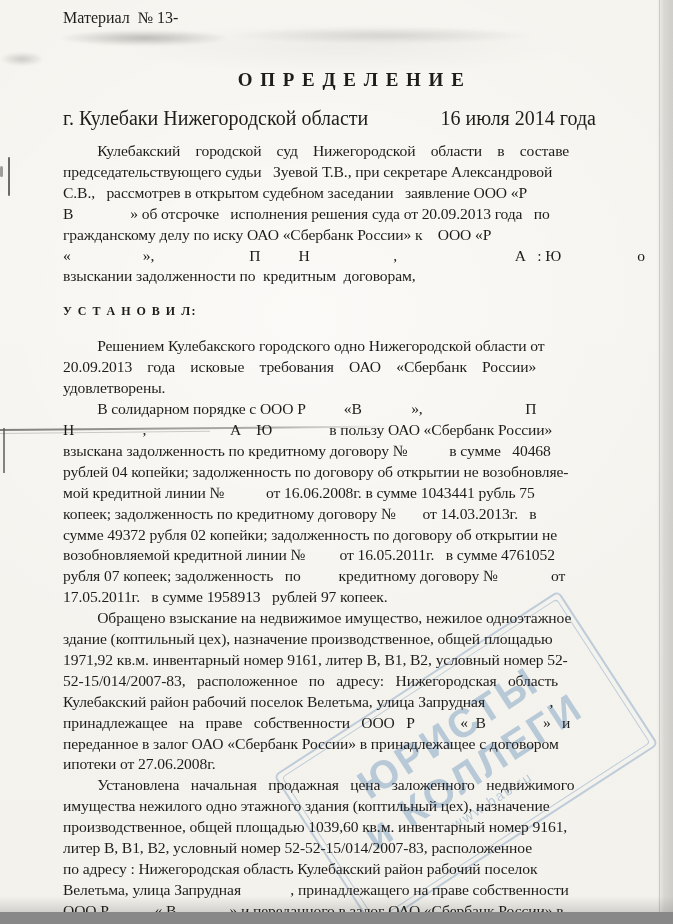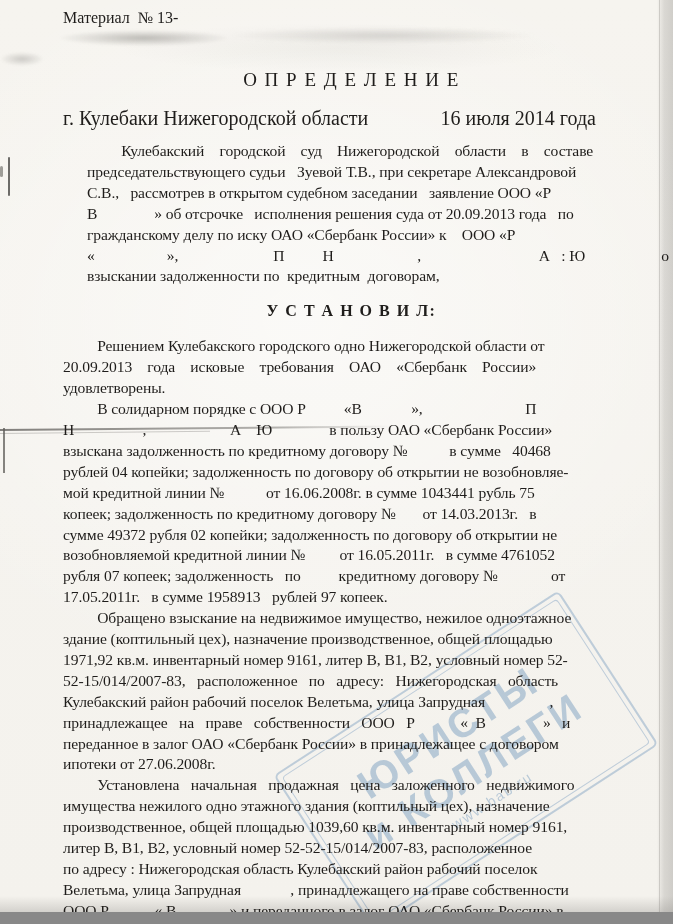--- a/index.html
+++ b/index.html
@@ -107,21 +107,21 @@
   }
   .material-line {
     font-size: 16px;
     line-height: 20px;
     white-space: pre;
   }
   .doc-title {
     margin: 40px 0 0 0;
     text-align: center;
     font-size: 19px;
-    font-weight: normal;
+    font-weight: bold;
     letter-spacing: 1.5px;
     line-height: 24px;
     white-space: pre;
   }
   .place-date {
     margin-top: 16px;
     display: flex;
     justify-content: space-between;
     font-size: 20px;
     line-height: 20px;
@@ -129,25 +129,24 @@
   .place-date .date { margin-right: 44px; }
   .para {
     margin: 0;
   }
   .para .line {
     font-size: 15.6px;
     letter-spacing: -0.1px;
     line-height: 20.9px;
     white-space: pre;
   }
-  .para.first { margin-top: 13px; margin-left: 24px; }
+  .para.first { margin-top: 13px; }
   .section-heading {
     margin: 13px 0 14px 0;
-    text-align: center;
-    font-size: 16px;
+    font-size: 12px;
     font-weight: bold;
     letter-spacing: 1.5px;
     line-height: 22px;
     white-space: pre;
   }
 </style>
 </head>
 <body>
 
 <div class="page">

